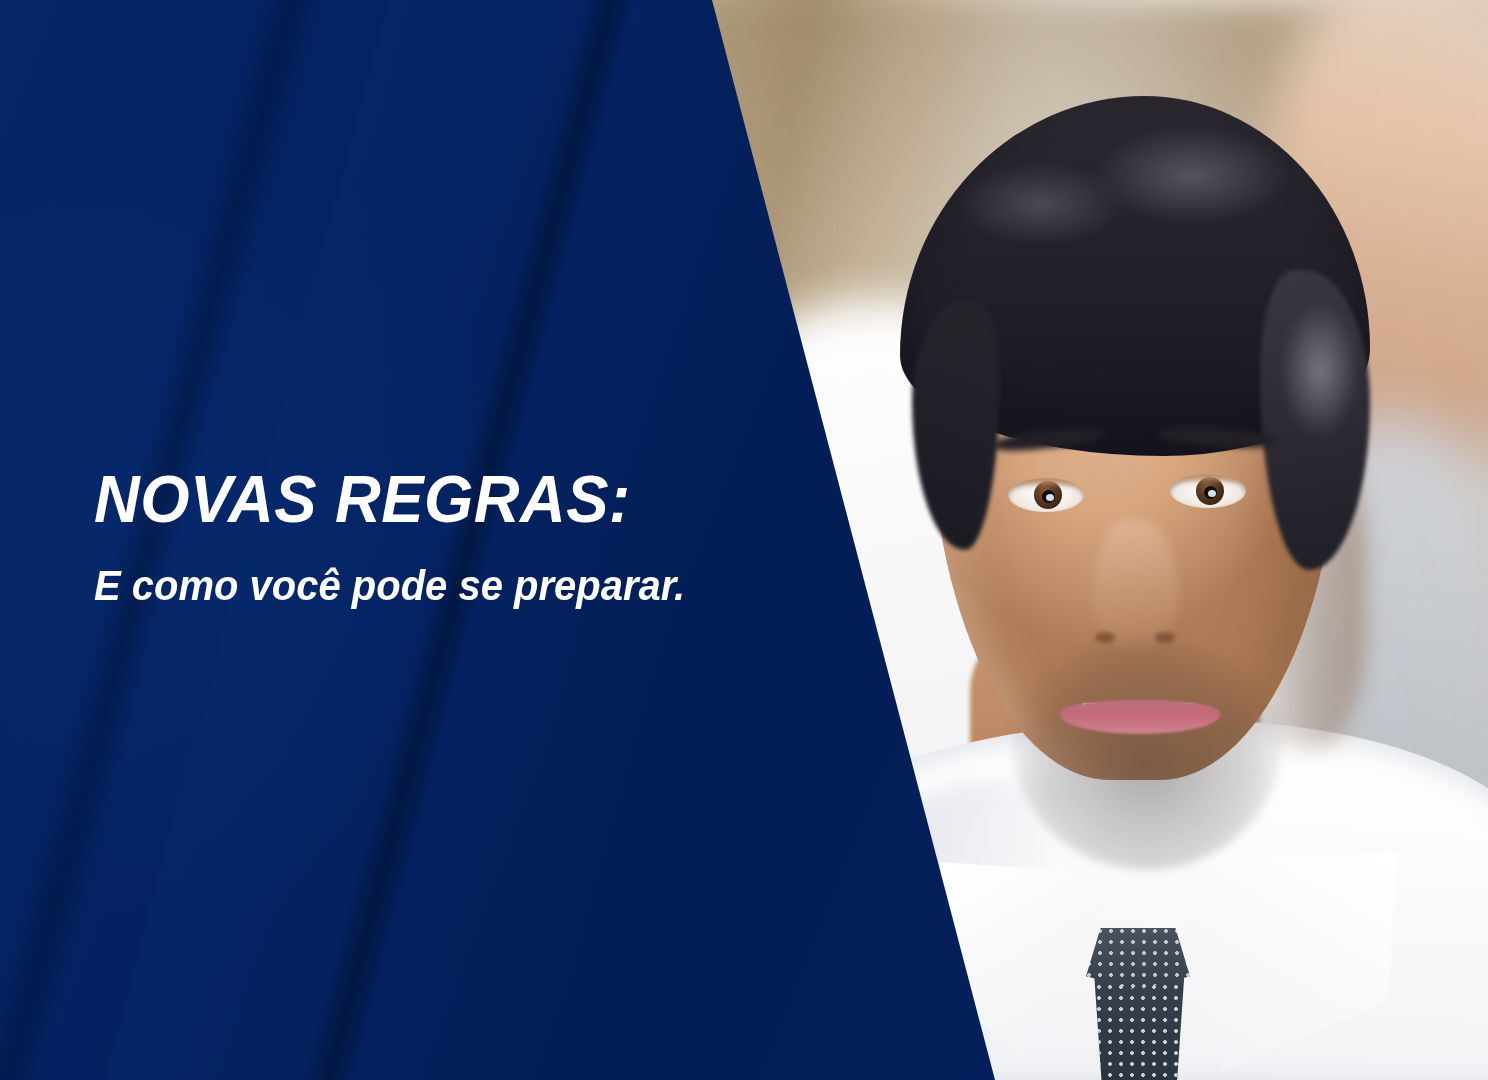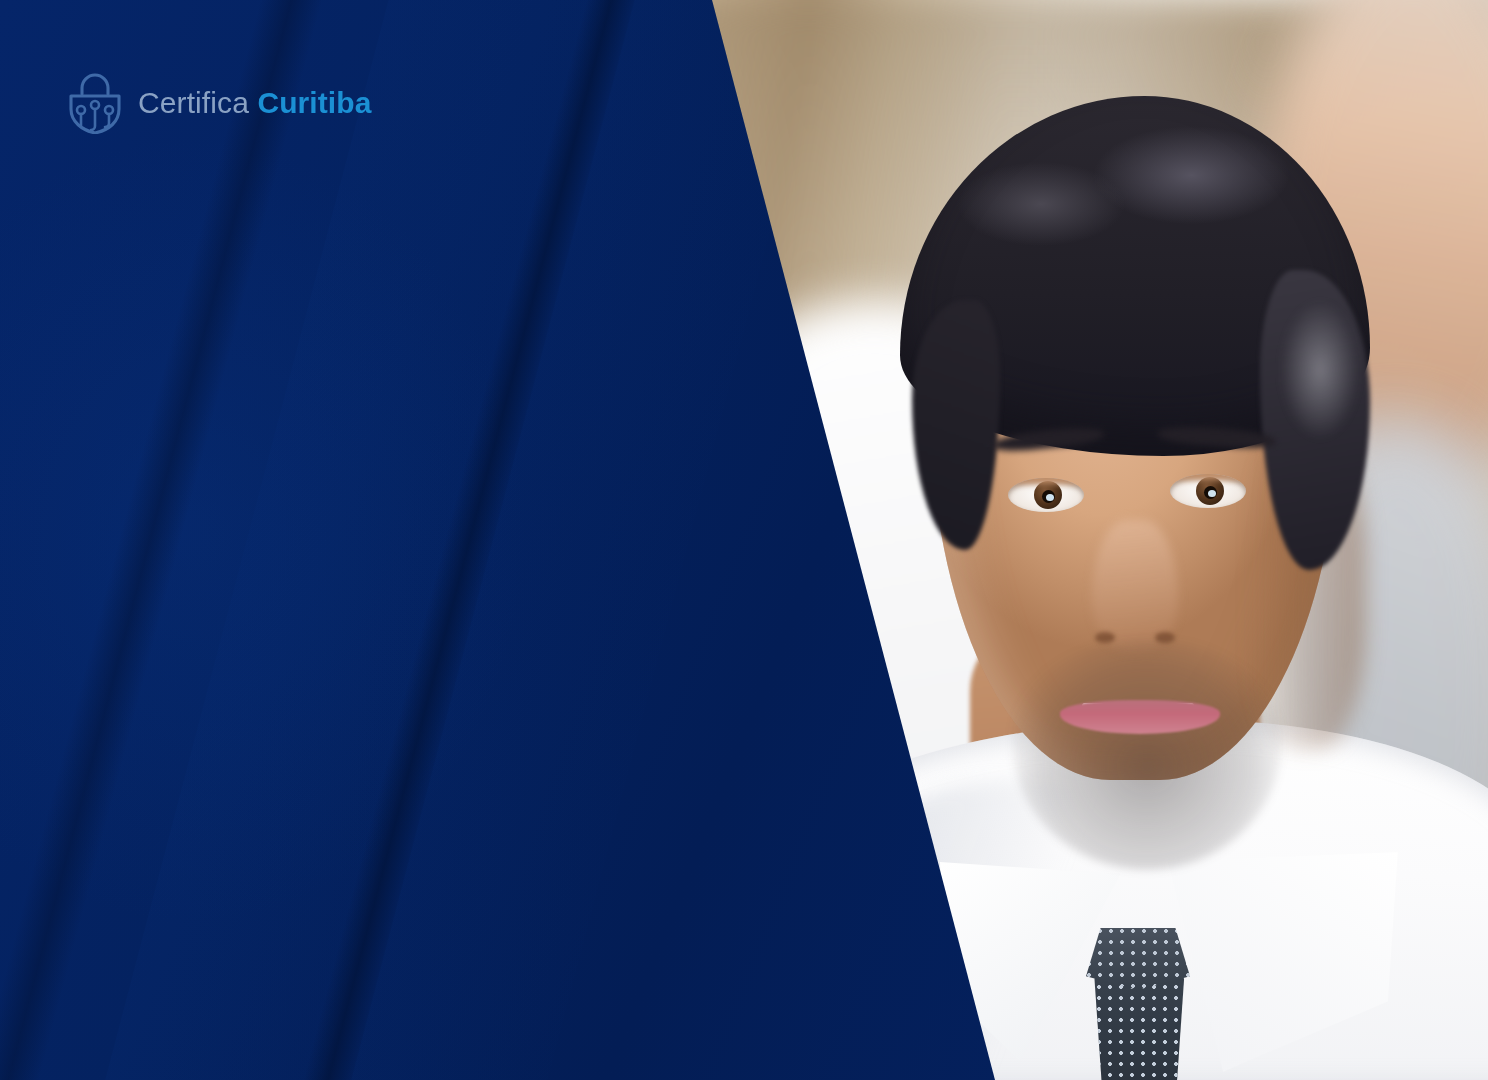--- a/index.html
+++ b/index.html
@@ -371,30 +371,19 @@
   </div>
 
   <div id="blue-panel">
     <div class="panel-glow"></div>
     <div class="stripe stripe-a"></div>
     <div class="stripe stripe-b"></div>
     <div class="stripe stripe-c"></div>
     <div class="stripe stripe-d"></div>
   </div>
 
-  <div id="logo">
-    <svg id="logo-mark" viewBox="0 0 58 62" fill="none">
-      <path d="M16 22 V16 a13 13 0 0 1 26 0 v6" stroke="#3f6aa8" stroke-width="3.1" stroke-linecap="round" fill="none"></path>
-      <path d="M5 24 h48 v13 c0 13 -10 21 -24 24 C16 58 5 50 5 37 Z" stroke="#3f6aa8" stroke-width="3.1" stroke-linejoin="round" fill="none"></path>
-      <circle cx="15" cy="38" r="4" stroke="#3f6aa8" stroke-width="2.6" fill="none"></circle>
-      <circle cx="29" cy="33" r="4" stroke="#3f6aa8" stroke-width="2.6" fill="none"></circle>
-      <circle cx="43" cy="38" r="4" stroke="#3f6aa8" stroke-width="2.6" fill="none"></circle>
-      <path d="M15 42 v12" stroke="#3f6aa8" stroke-width="2.6" stroke-linecap="round"></path>
-      <path d="M29 37 v17 a4 4 0 0 1 -4 4" stroke="#3f6aa8" stroke-width="2.6" stroke-linecap="round" fill="none"></path>
-      <path d="M43 42 v9 a4 4 0 0 1 -4 4" stroke="#3f6aa8" stroke-width="2.6" stroke-linecap="round" fill="none"></path>
-    </svg>
-    <div id="logo-text">
-      <span class="w1">Certifica</span><span> </span><span class="w2">Curitiba</span>
-    </div>
+
+  <div id="copy">
+    <div id="headline">NOVAS REGRAS:</div>
+    <div id="subheadline">E como você pode se preparar.</div>
   </div>
 
-
 </div>
 
 </body></html>

